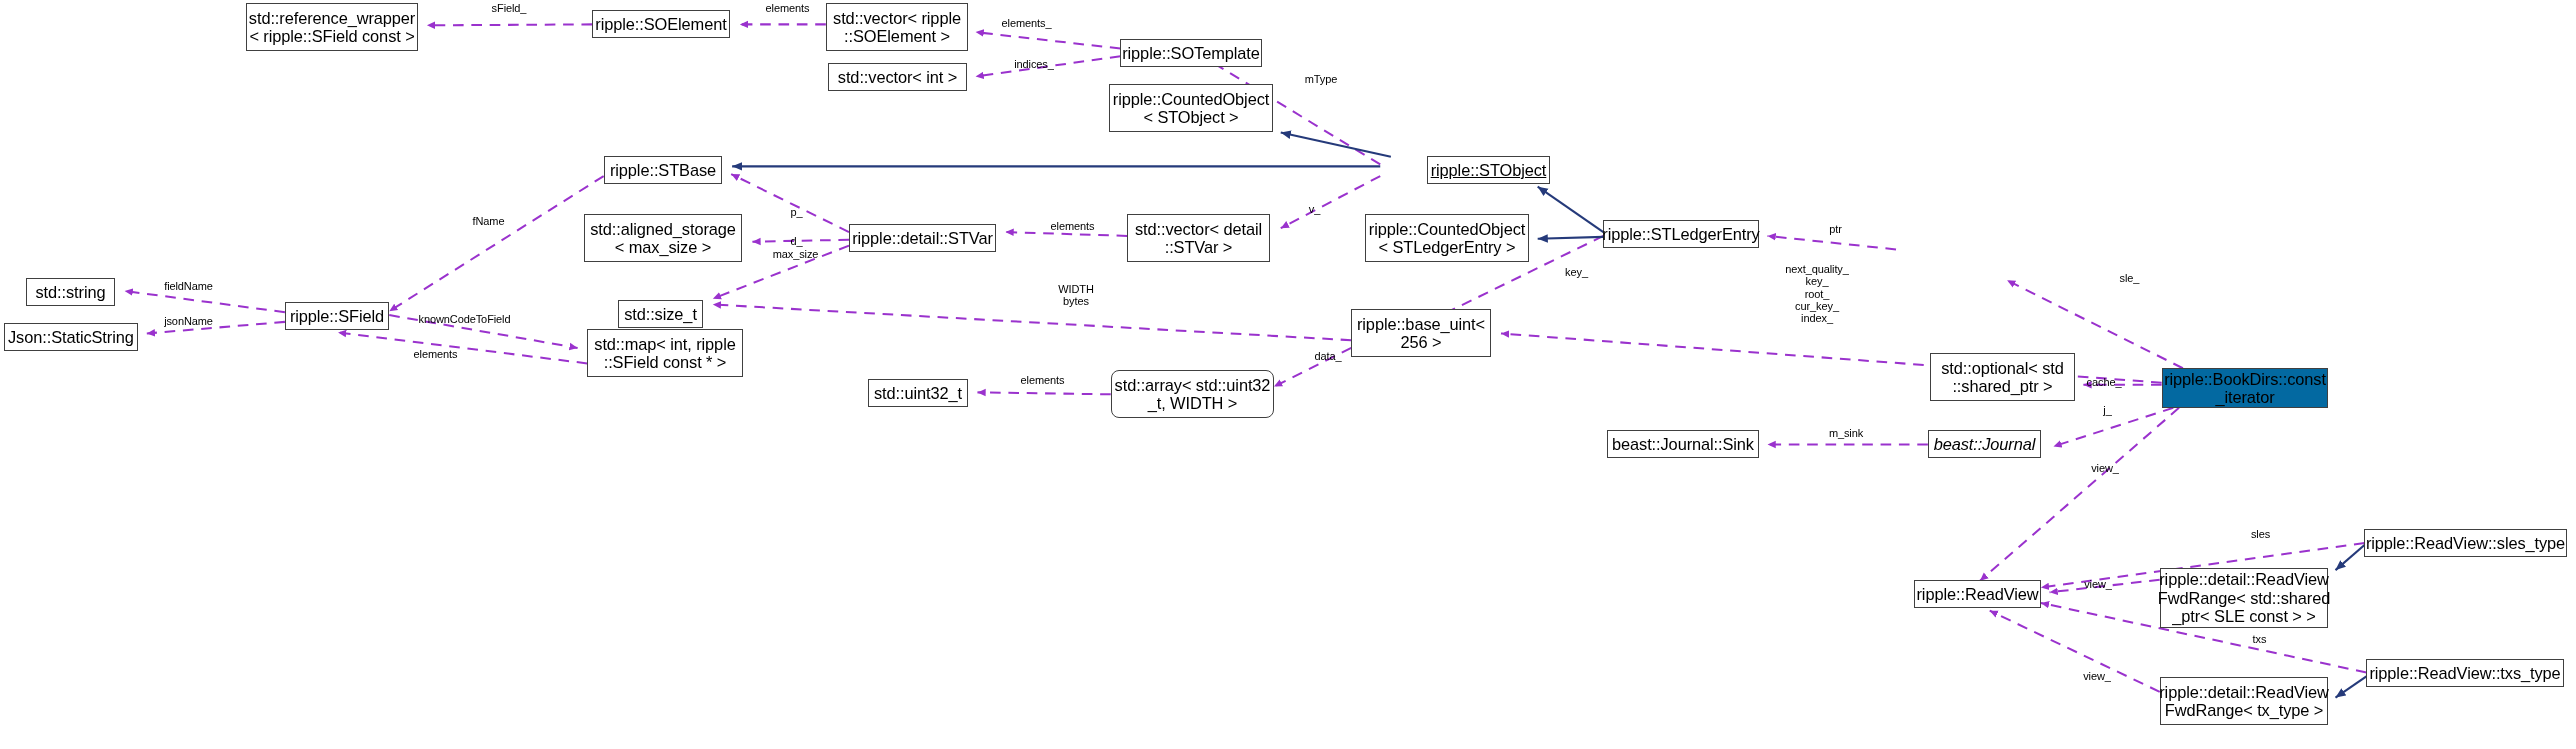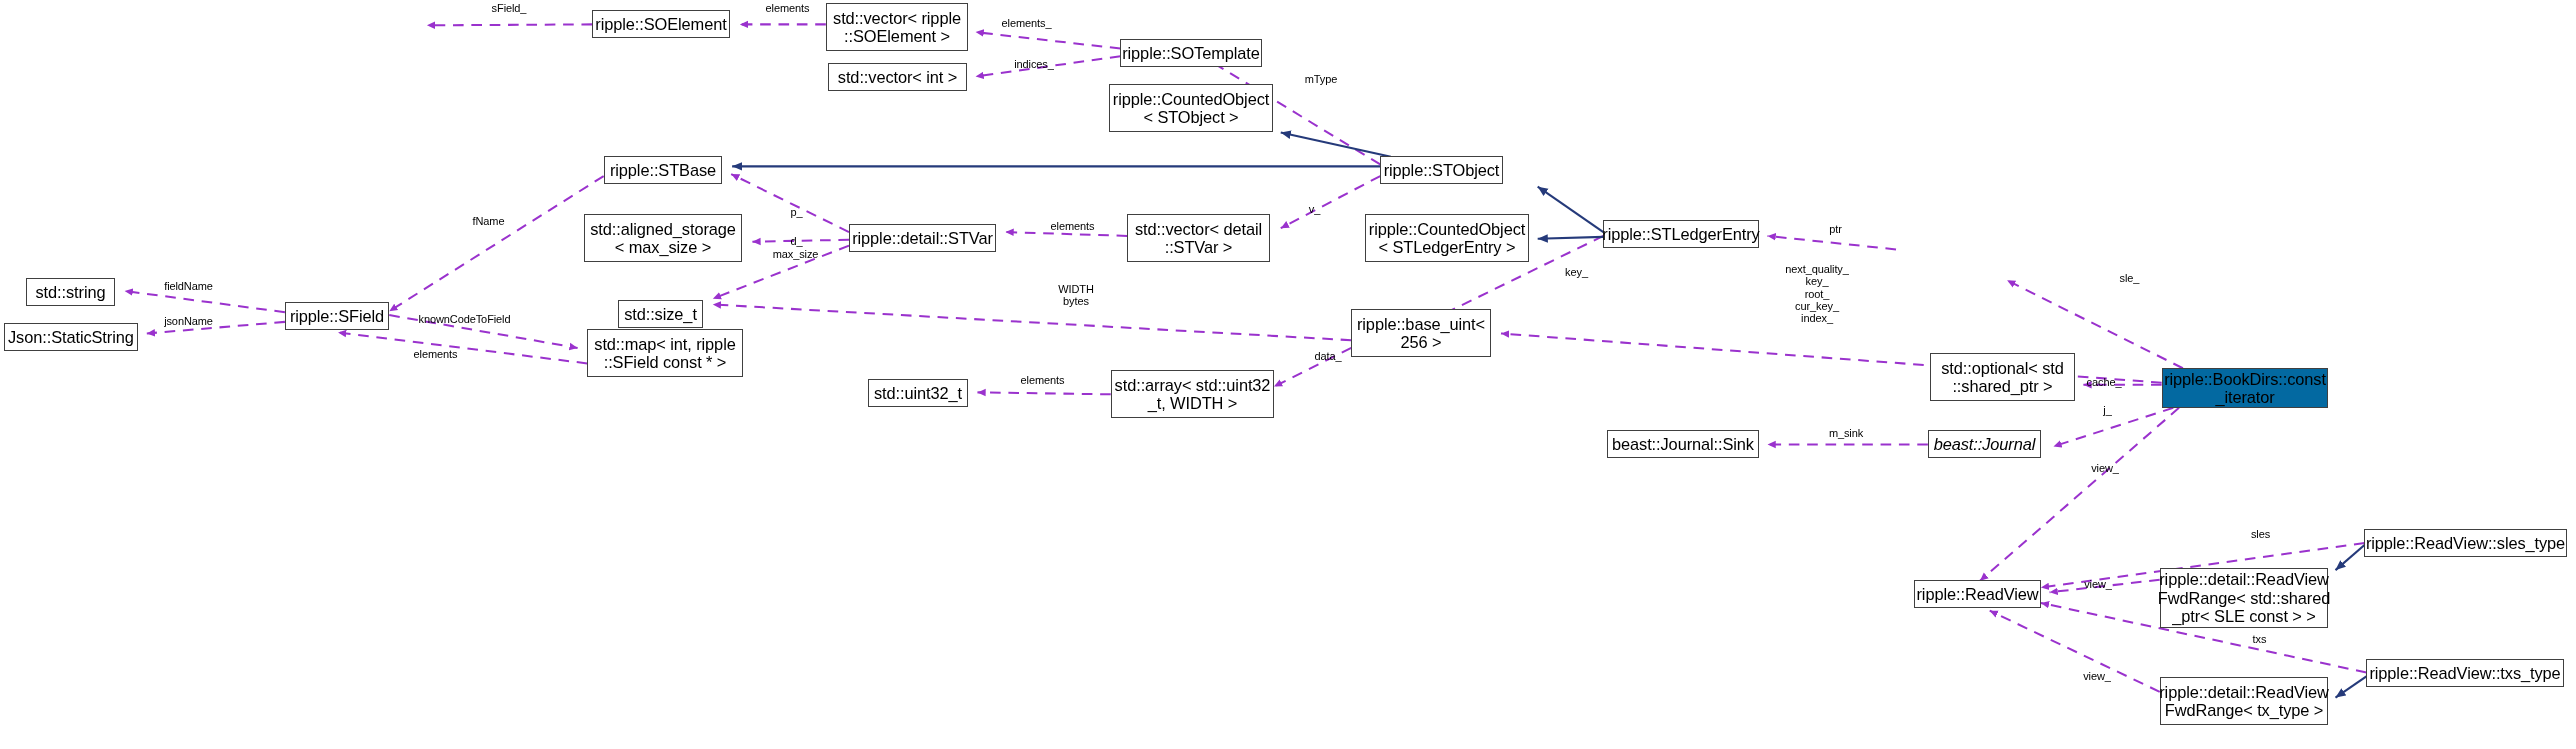--- a/index.html
+++ b/index.html
@@ -102,29 +102,31 @@
     <g stroke="#253a7a" stroke-width="2.2" fill="none" marker-end="url(#arrowI)">
       <path d="M1429,172 L758,172"></path>
       <path d="M1440,162 L1326,137"></path>
       <path d="M1660,240 L1592,193"></path>
       <path d="M1660,245 L1592,247"></path>
       <path d="M2448,564 L2418,590"></path>
       <path d="M2450,700 L2418,722"></path>
     </g>
   </svg>
 
+<div class="node" style="left: 246px; top: 2.9px; width: 172px; height: 48px;">std::reference_wrapper
+&lt; ripple::SField const &gt;</div>
     <div class="node" style="left: 592px; top: 9.7px; width: 138px; height: 28px;">ripple::SOElement</div>
     <div class="node" style="left: 826px; top: 2.9px; width: 142px; height: 48px;">std::vector&lt; ripple
 ::SOElement &gt;</div>
     <div class="node" style="left: 1120px; top: 39px; width: 142px; height: 28px;">ripple::SOTemplate</div>
     <div class="node" style="left: 828px; top: 63px; width: 139px; height: 28px;">std::vector&lt; int &gt;</div>
     <div class="node" style="left: 1109px; top: 84px; width: 164px; height: 48px;">ripple::CountedObject
 &lt; STObject &gt;</div>
     <div class="node" style="left: 604px; top: 156px; width: 118px; height: 28px;">ripple::STBase</div>
-    <div class="node" style="left: 1380px; top: 156px; width: 123px; height: 28px;">ripple::STObject</div>
+    <div class="node" style="left: 1427px; top: 156px; width: 123px; height: 28px; text-decoration: underline;">ripple::STObject</div>
     <div class="node" style="left: 584px; top: 214px; width: 158px; height: 48px;">std::aligned_storage
 &lt; max_size &gt;</div>
     <div class="node" style="left: 849px; top: 224px; width: 147px; height: 28px;">ripple::detail::STVar</div>
     <div class="node" style="left: 1127px; top: 214px; width: 143px; height: 48px;">std::vector&lt; detail
 ::STVar &gt;</div>
     <div class="node" style="left: 1365px; top: 214px; width: 164px; height: 48px;">ripple::CountedObject
 &lt; STLedgerEntry &gt;</div>
     <div class="node" style="left: 1603px; top: 220px; width: 156px; height: 28px;">ripple::STLedgerEntry</div>
     <div class="node" style="left: 26px; top: 278px; width: 89px; height: 28px;">std::string</div>
     <div class="node" style="left: 285px; top: 302px; width: 104px; height: 28px;">ripple::SField</div>
@@ -132,21 +134,21 @@
     <div class="node" style="left: 1351px; top: 309px; width: 140px; height: 48px;">ripple::base_uint&lt;
 256 &gt;</div>
     <div class="node" style="left: 3.9px; top: 323px; width: 134px; height: 28px;">Json::StaticString</div>
     <div class="node" style="left: 587px; top: 329px; width: 156px; height: 48px;">std::map&lt; int, ripple
 ::SField const * &gt;</div>
     <div class="node" style="left: 1930px; top: 353px; width: 145px; height: 48px;">std::optional&lt; std
 ::shared_ptr &gt;</div>
     <div class="node highlight" style="left: 2162px; top: 368px; width: 166px; height: 40px;">ripple::BookDirs::const
 _iterator</div>
     <div class="node" style="left: 868px; top: 379px; width: 100px; height: 28px;">std::uint32_t</div>
-    <div class="node" style="left: 1111px; top: 370px; width: 163px; height: 48px;">std::array&lt; std::uint32
+    <div class="node" style="left: 1111px; top: 370px; width: 163px; height: 48px; border-radius: 8px;">std::array&lt; std::uint32
 _t, WIDTH &gt;</div>
     <div class="node" style="left: 1607px; top: 430px; width: 152px; height: 28px;">beast::Journal::Sink</div>
     <div class="node" style="left: 1928px; top: 430px; width: 113px; height: 28px; font-style: italic;">beast::Journal</div>
     <div class="node" style="left: 2364px; top: 529px; width: 203px; height: 28px;">ripple::ReadView::sles_type</div>
     <div class="node" style="left: 1914px; top: 580px; width: 127px; height: 28px;">ripple::ReadView</div>
     <div class="node" style="left: 2160px; top: 568px; width: 168px; height: 60px;">ripple::detail::ReadView
 FwdRange&lt; std::shared
 _ptr&lt; SLE const &gt; &gt;</div>
     <div class="node" style="left: 2366px; top: 659px; width: 198px; height: 28px;">ripple::ReadView::txs_type</div>
     <div class="node" style="left: 2160px; top: 677px; width: 168px; height: 48px;">ripple::detail::ReadView

